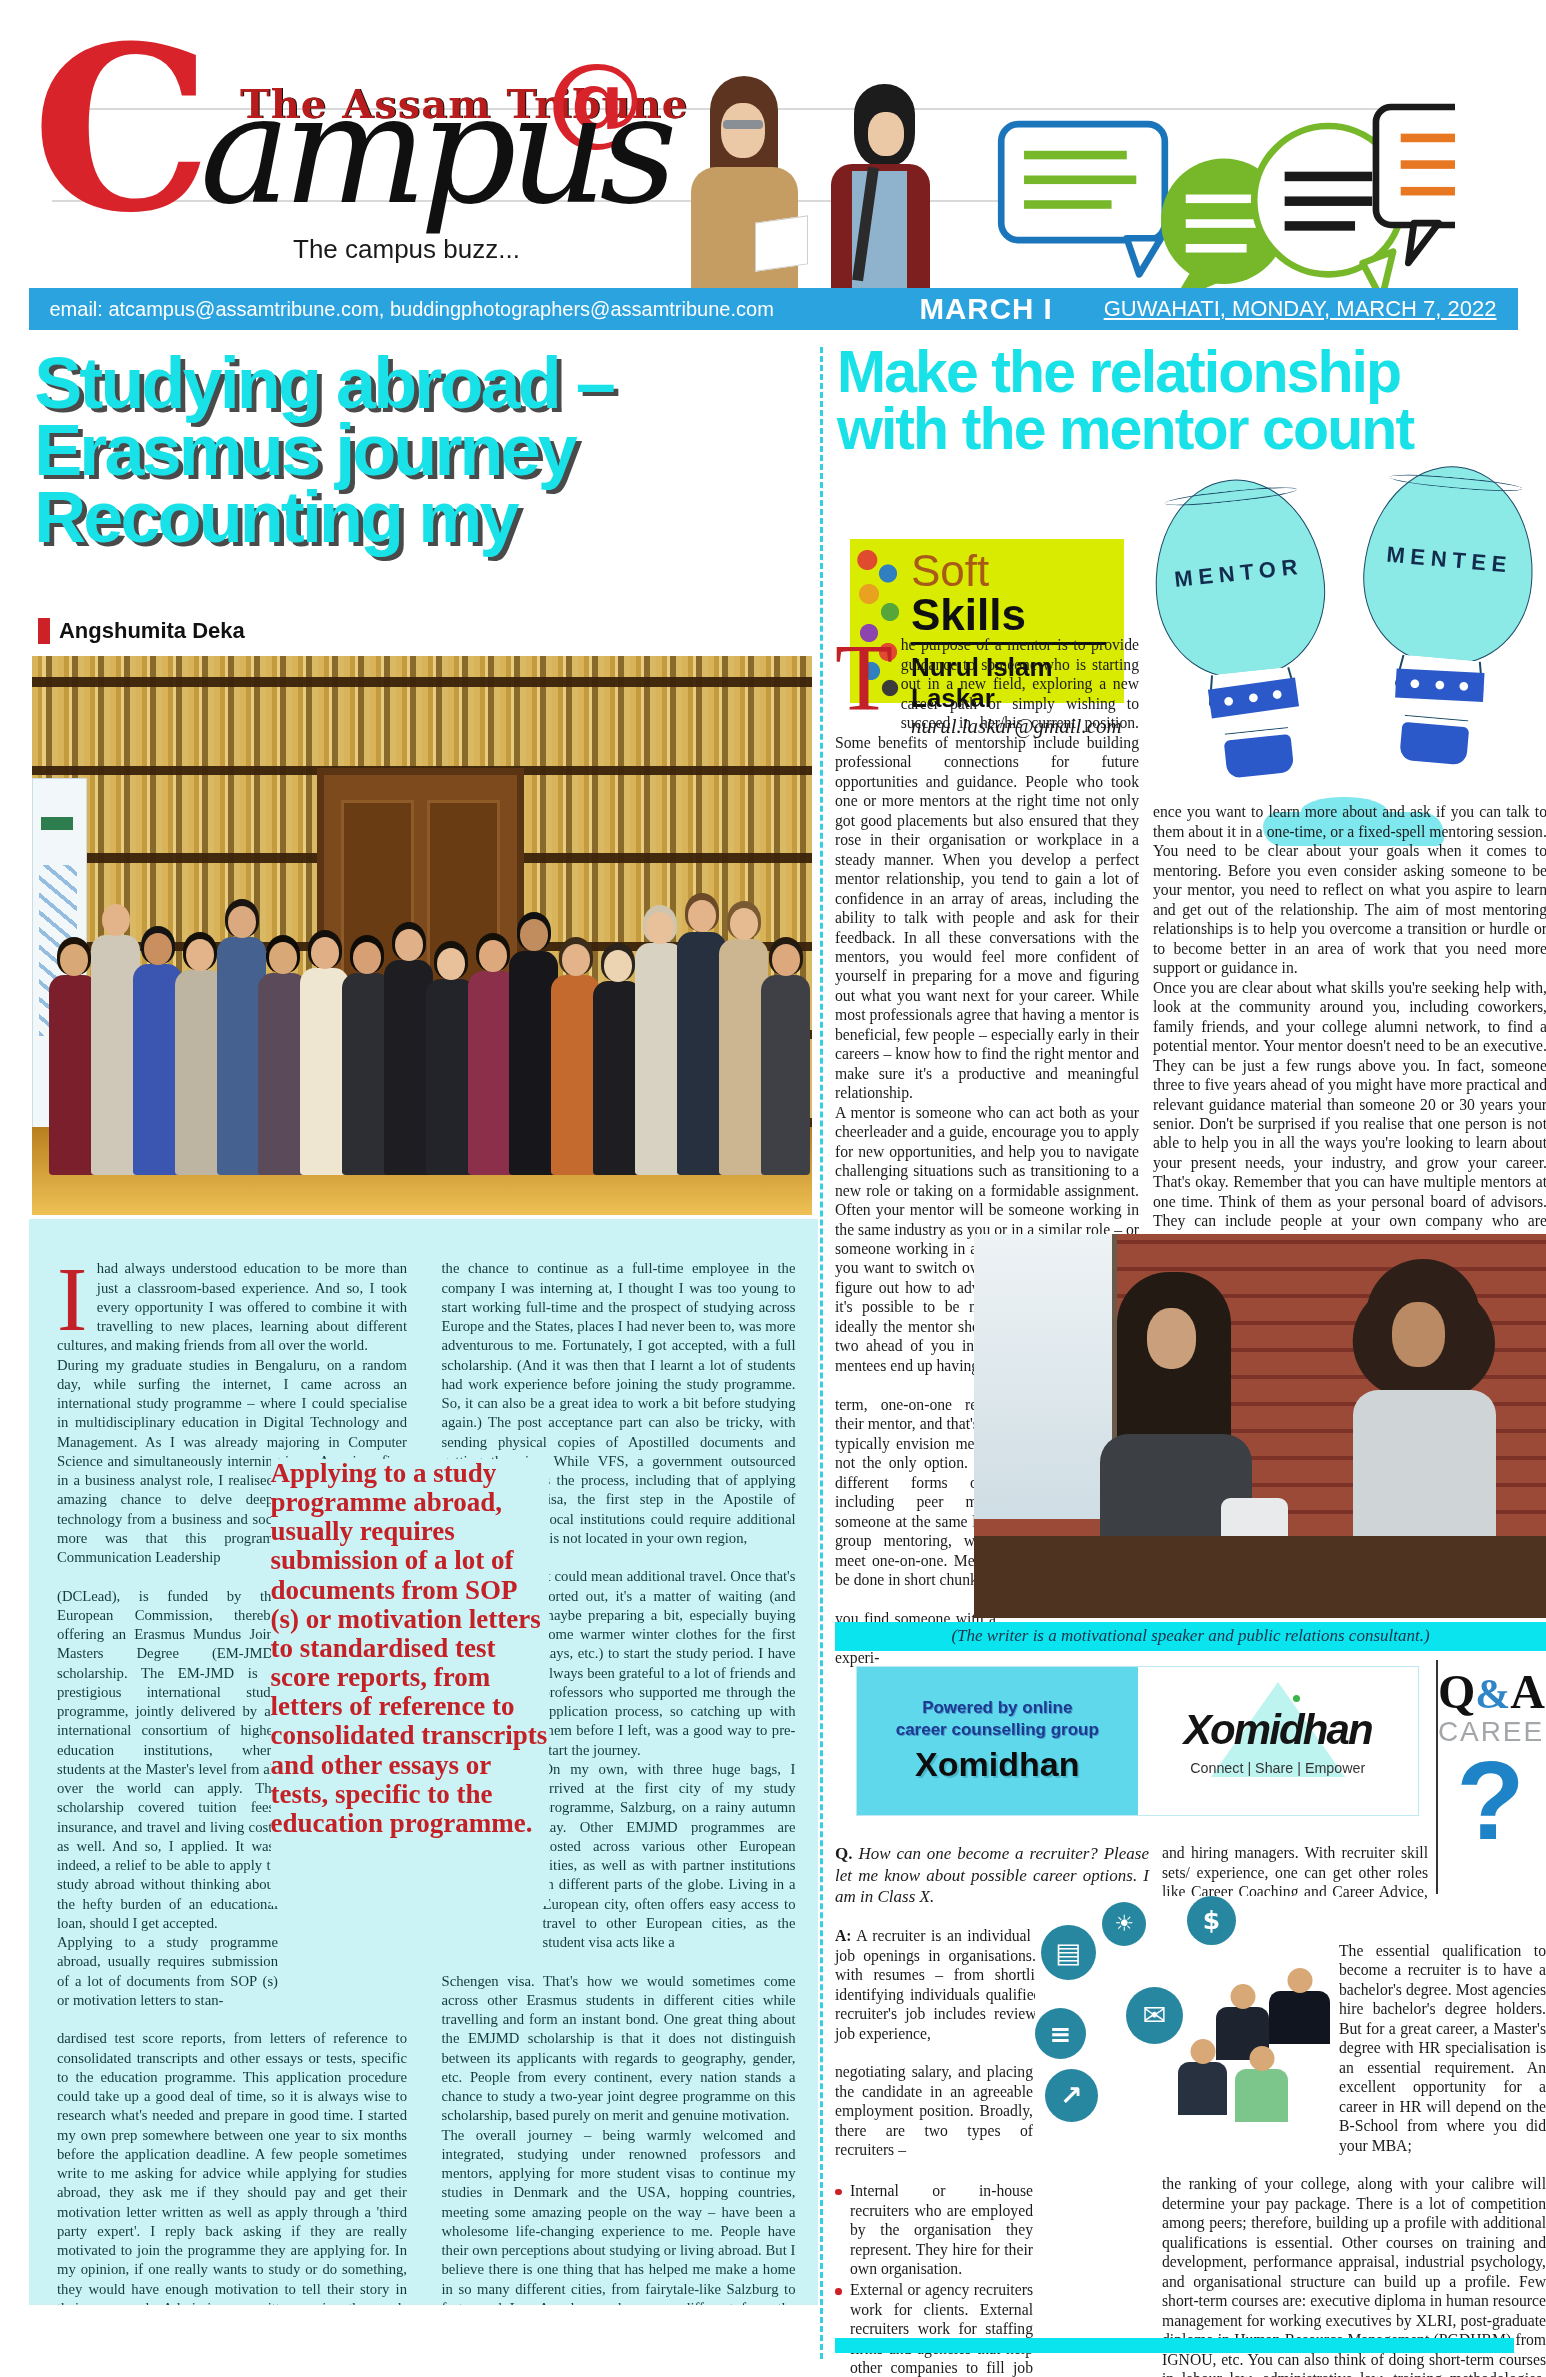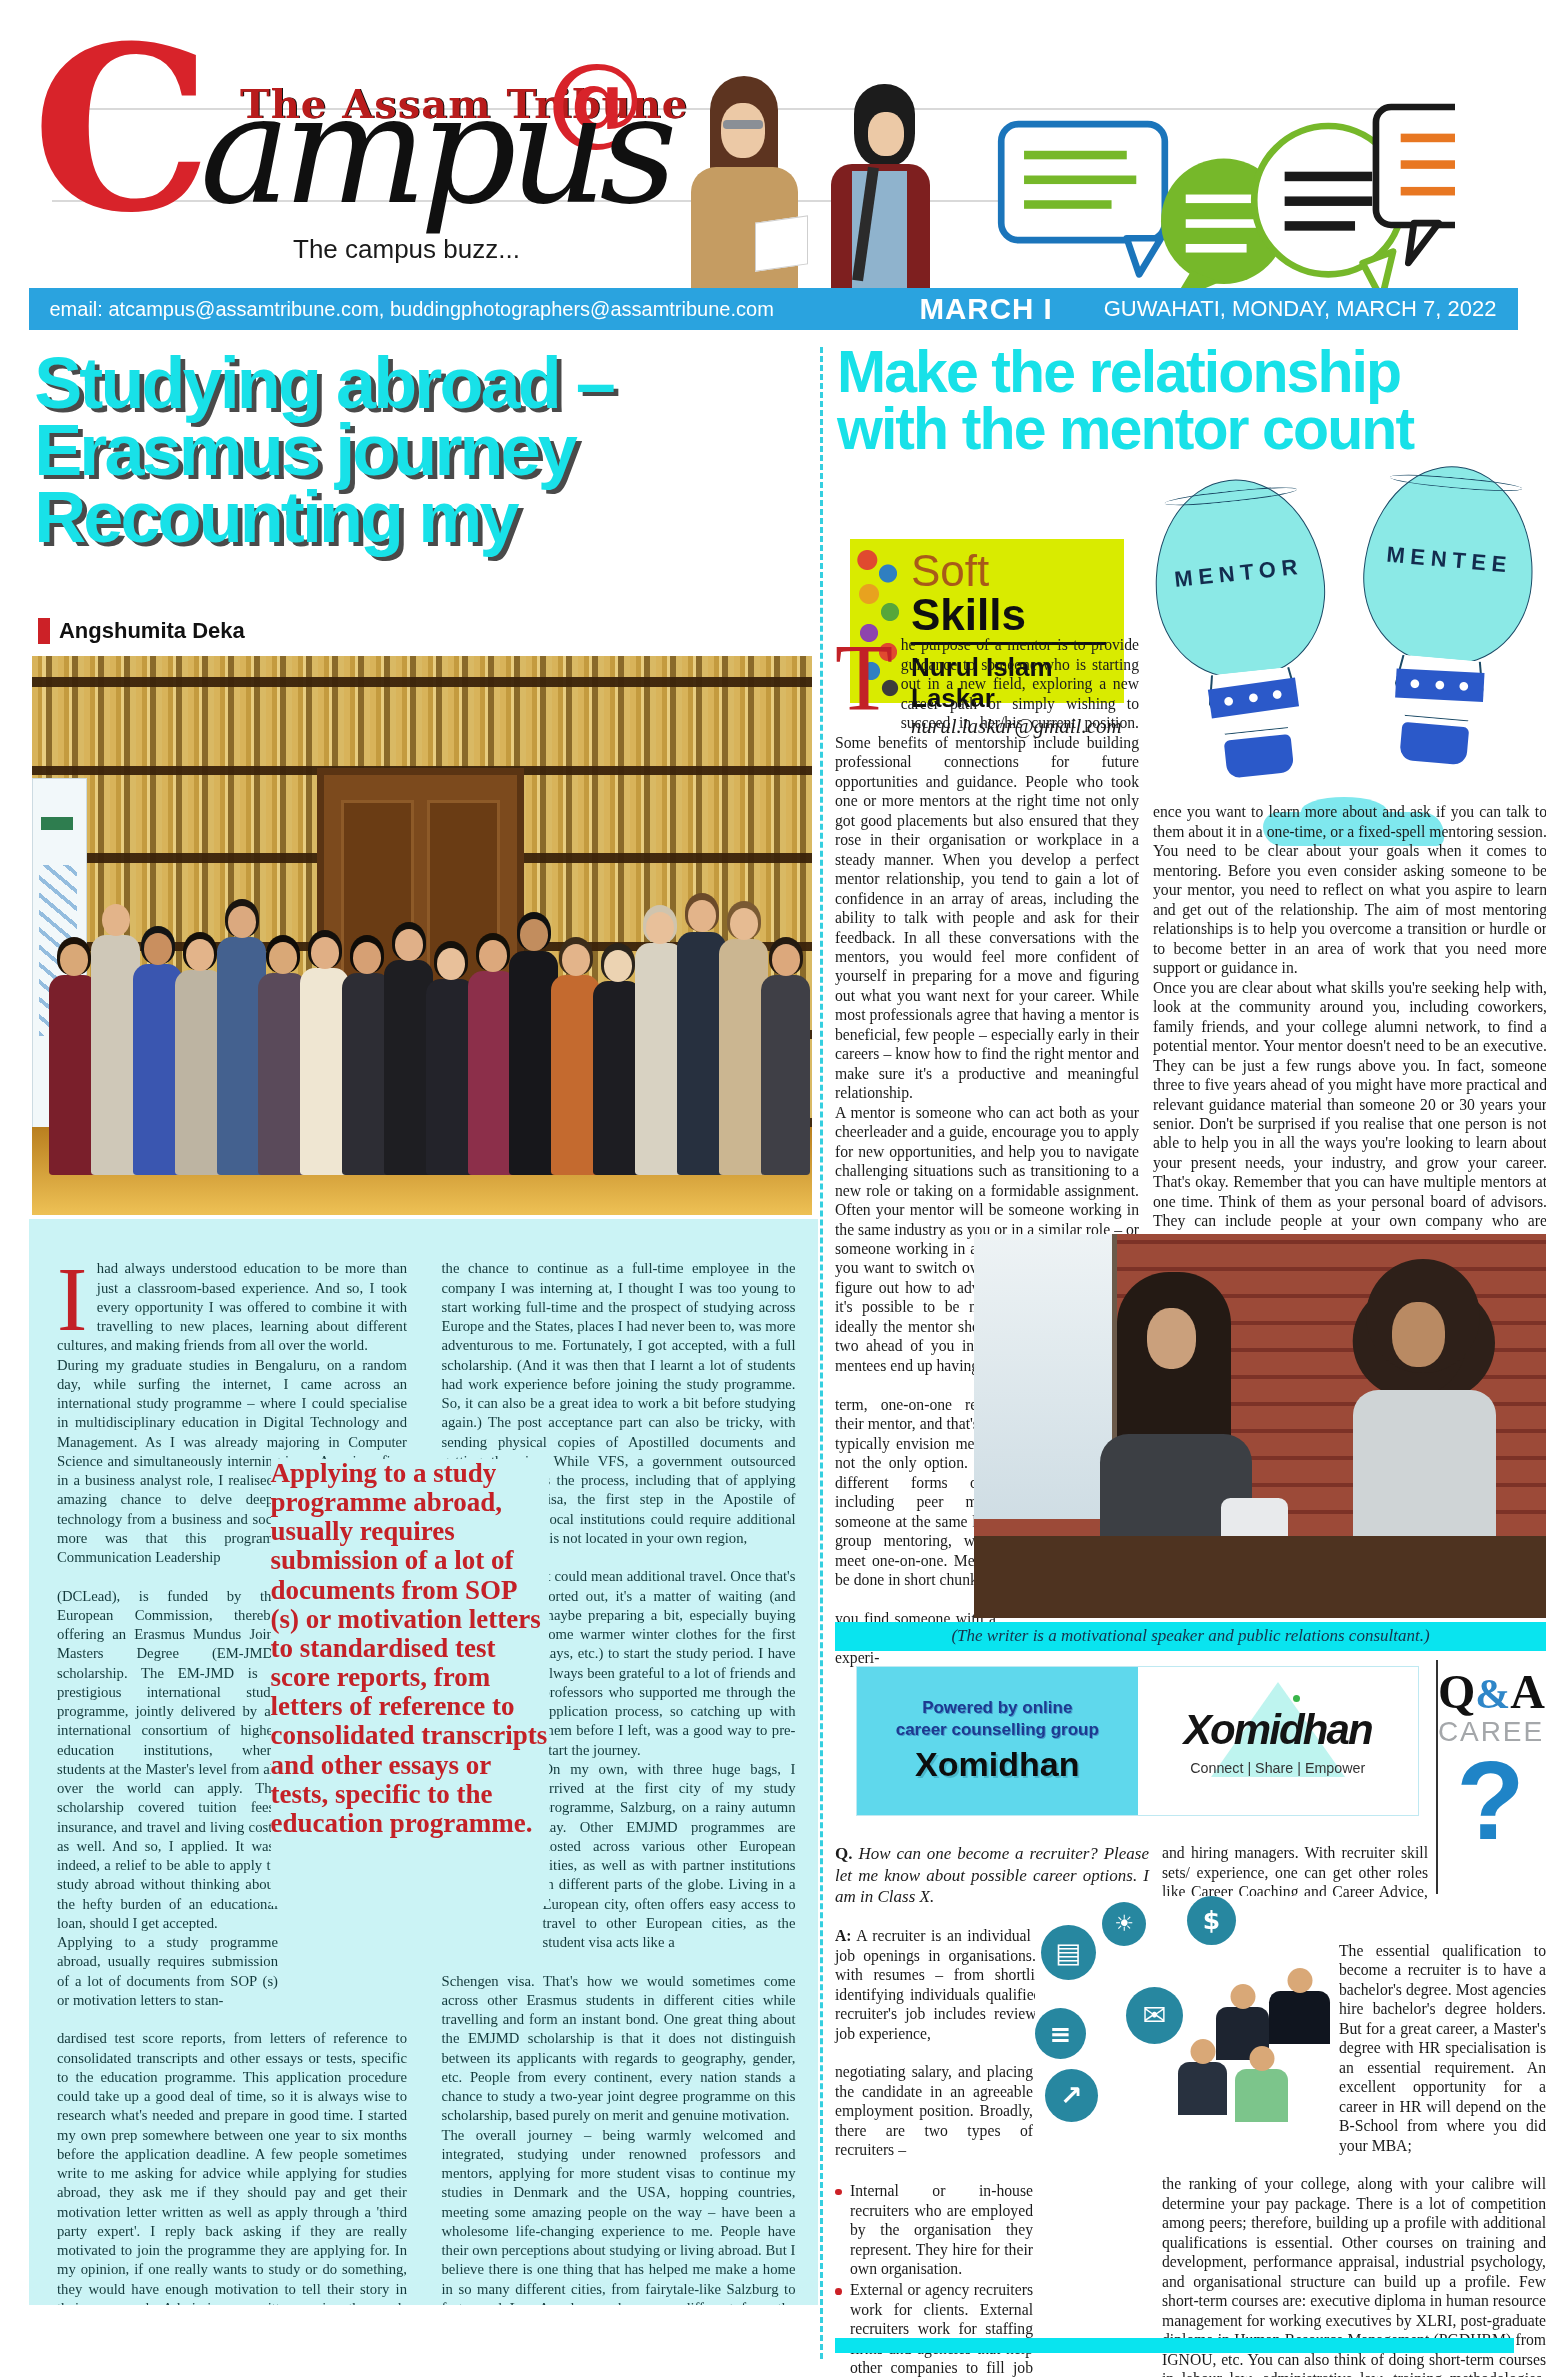--- a/index.html
+++ b/index.html
@@ -27,21 +27,21 @@
   .s2-card { left:167px; top:88px; width:99px; height:127px; background:#7e1f1f; border-radius:21px 21px 0 0; }
   .s2-top { left:188px; top:95px; width:55px; height:120px; background:#8fb3cd; }
   .s2-strap { left:196px; top:91px; width:11.4px; height:114px; background:#2b2b2b; transform:rotate(8deg); }
 
   .bubbles { position:absolute; left:984px; top:88px; }
 
   .bluebar { position:absolute; left:28.5px; top:288px; width:1489px; height:42px; background:#2aa3df; display:flex; align-items:center; padding:0 21px; font-family:"Liberation Sans", sans-serif; color:#fff;gap:28px; }
   .bluebar .email { font-size:20px; }
   .bluebar .spacer { flex:1; }
   .bluebar .pageno { font-size:29.5px; font-weight:bold; letter-spacing:1px; margin-right:23px; }
-  .bluebar .date { font-size:22px; }
+  .bluebar .date { font-size:22px;text-decoration:underline; }
 
   
   .divider { position:absolute; left:820px; top:347px; height:2012px; width:0; border-left:3.8px dashed #35cfe0; }
   .sec-left { position:absolute; left:28.5px; top:344px; width:789px; height:2016px; }
   .sec-right { position:absolute; left:835px; top:344px; width:711px; height:2016px; }
 
   
   .hl-left { position:absolute; left:5.7px; top:5.7px; font-family:"Liberation Sans", sans-serif; font-weight:800; font-size:72px; line-height:.93; letter-spacing:-2.9px; color:#18e1e8; text-shadow:4.8px 3.8px 0 #4a4a4a; }
   .byline { position:absolute; left:9.5px; top:274px; font-family:"Liberation Sans", sans-serif; font-weight:bold; font-size:22px; color:#111; display:flex; align-items:center; gap:8.6px; }
   .byline .chip { width:12.4px; height:26px; background:#cc2127; display:inline-block; }

